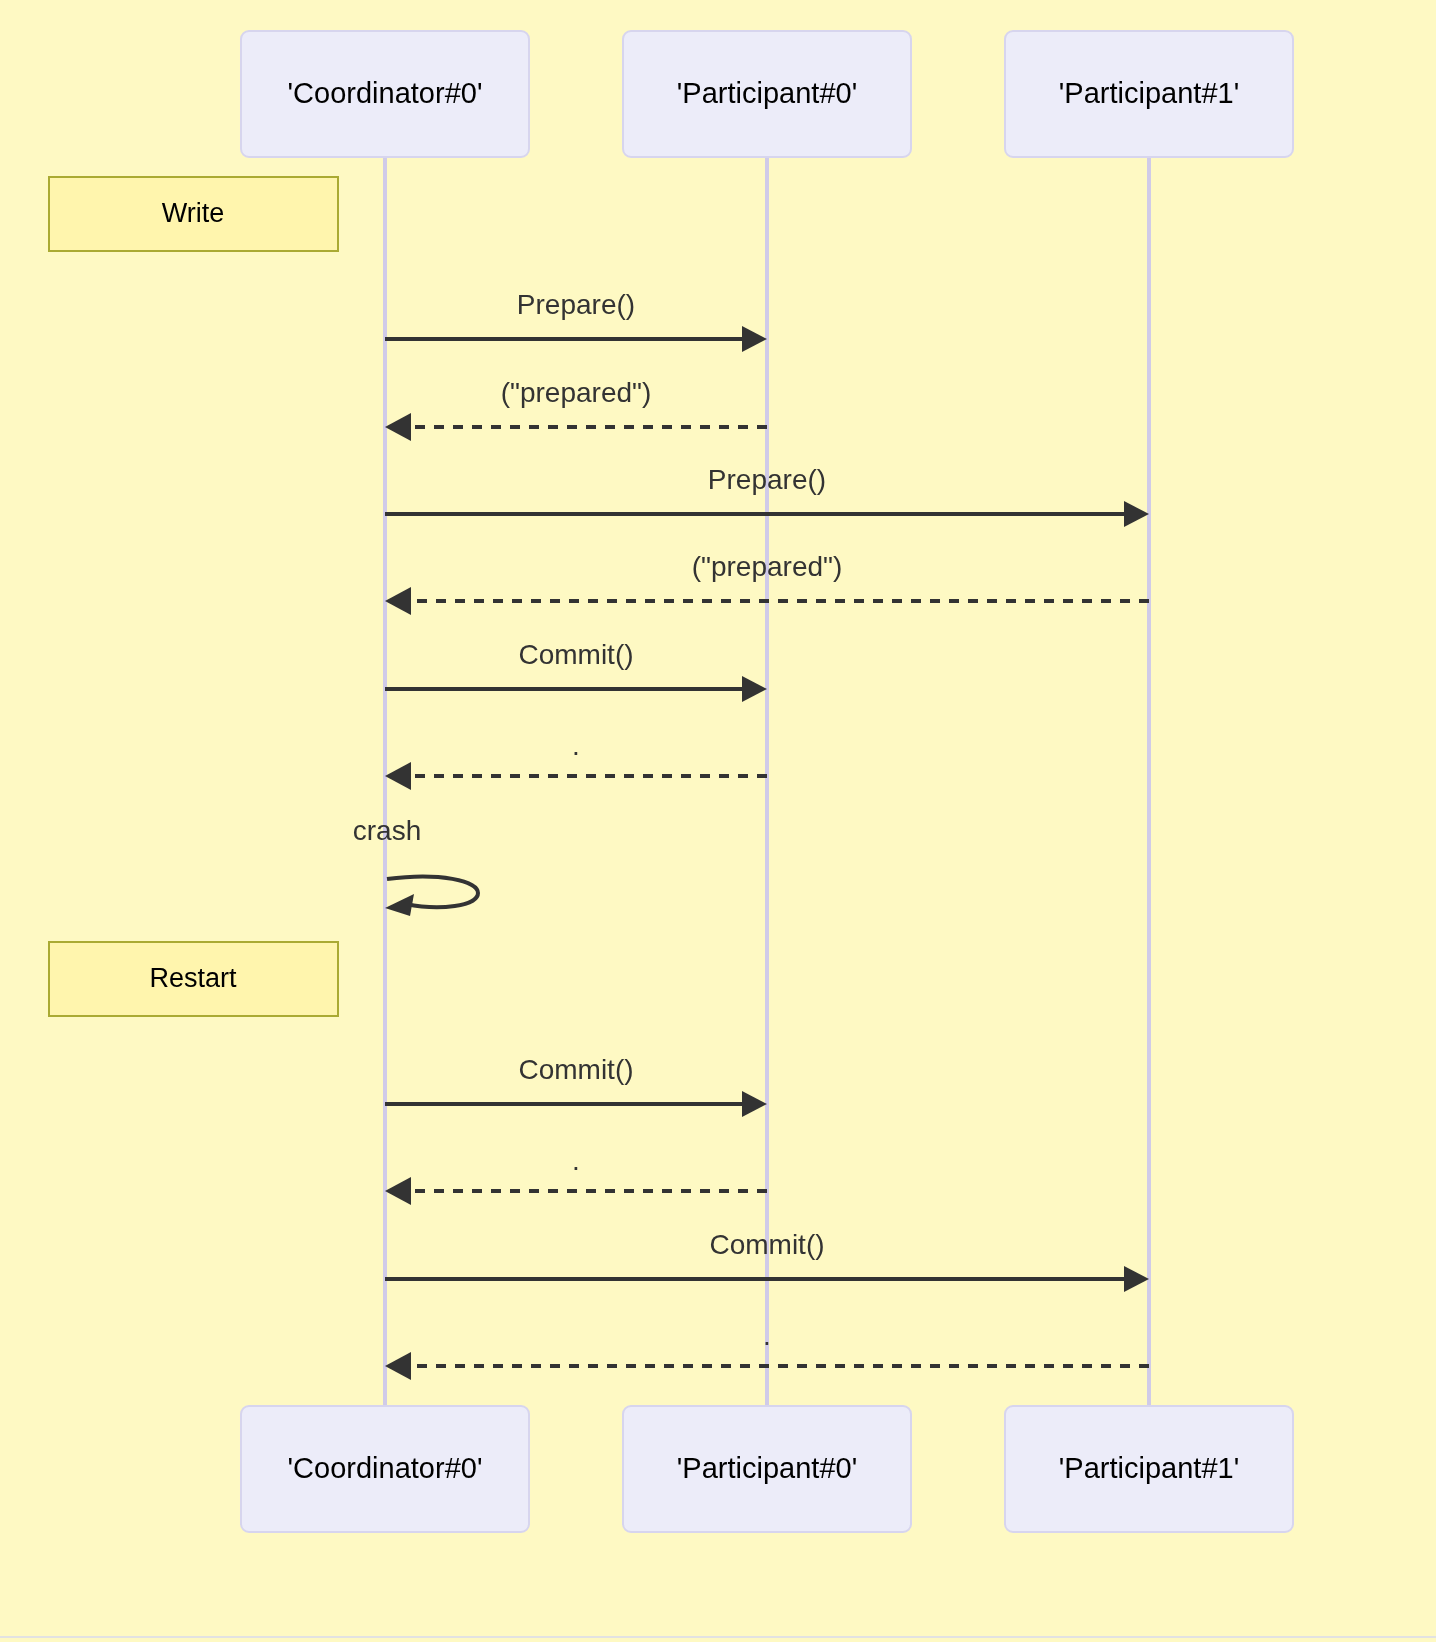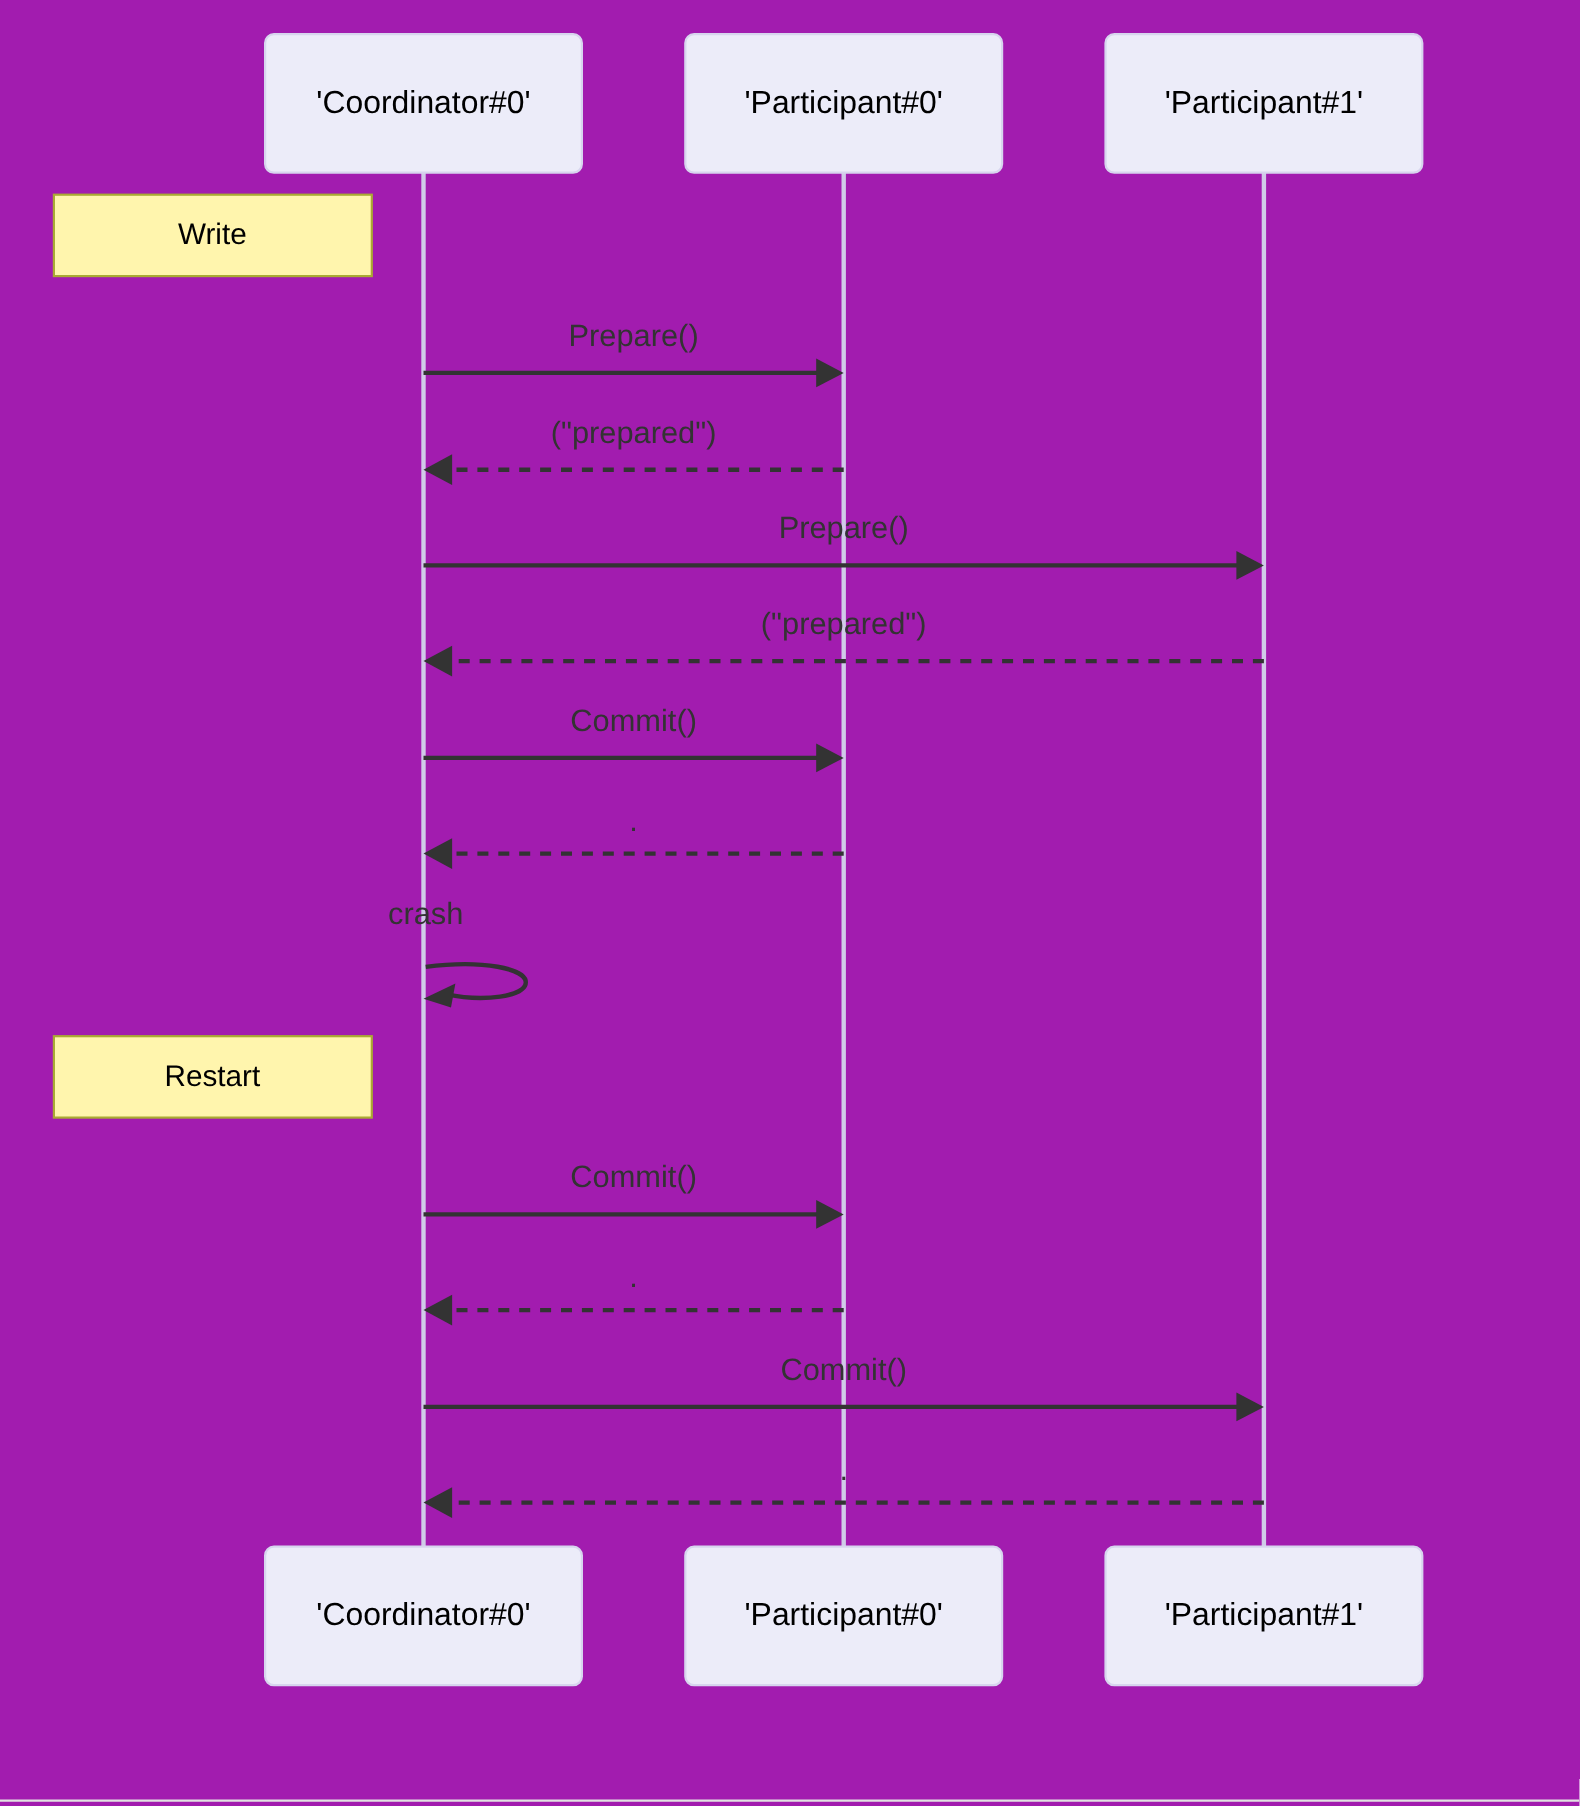--- a/index.html
+++ b/index.html
@@ -8,21 +8,21 @@
     padding: 0;
     background: #ffffff;
   }
   body {
     font-family: "Liberation Sans", sans-serif;
   }
   #diagram-root {
     position: relative;
     width: 1436px;
     height: 1642px;
-    background: #a21caf;
+    background: #fef9c3;
     overflow: hidden;
   }
   #seq-svg {
     position: absolute;
     left: 0;
     top: 0;
     width: 1436px;
     height: 1642px;
     display: block;
   }

